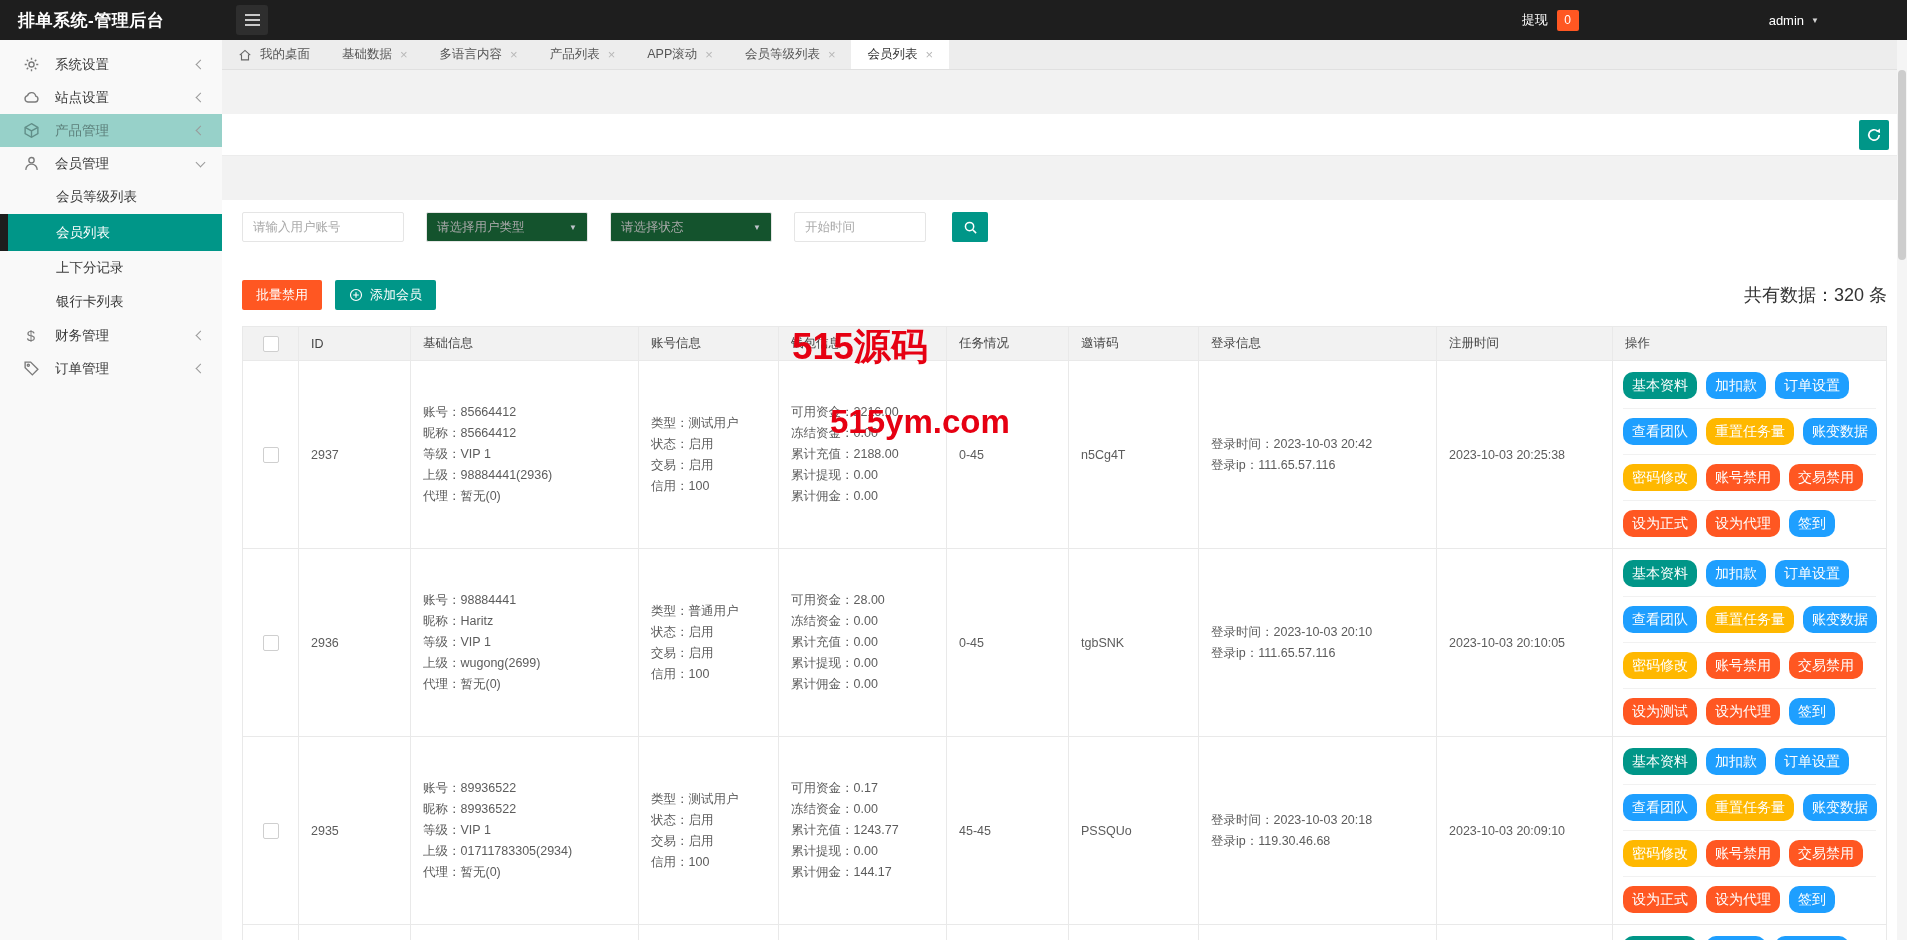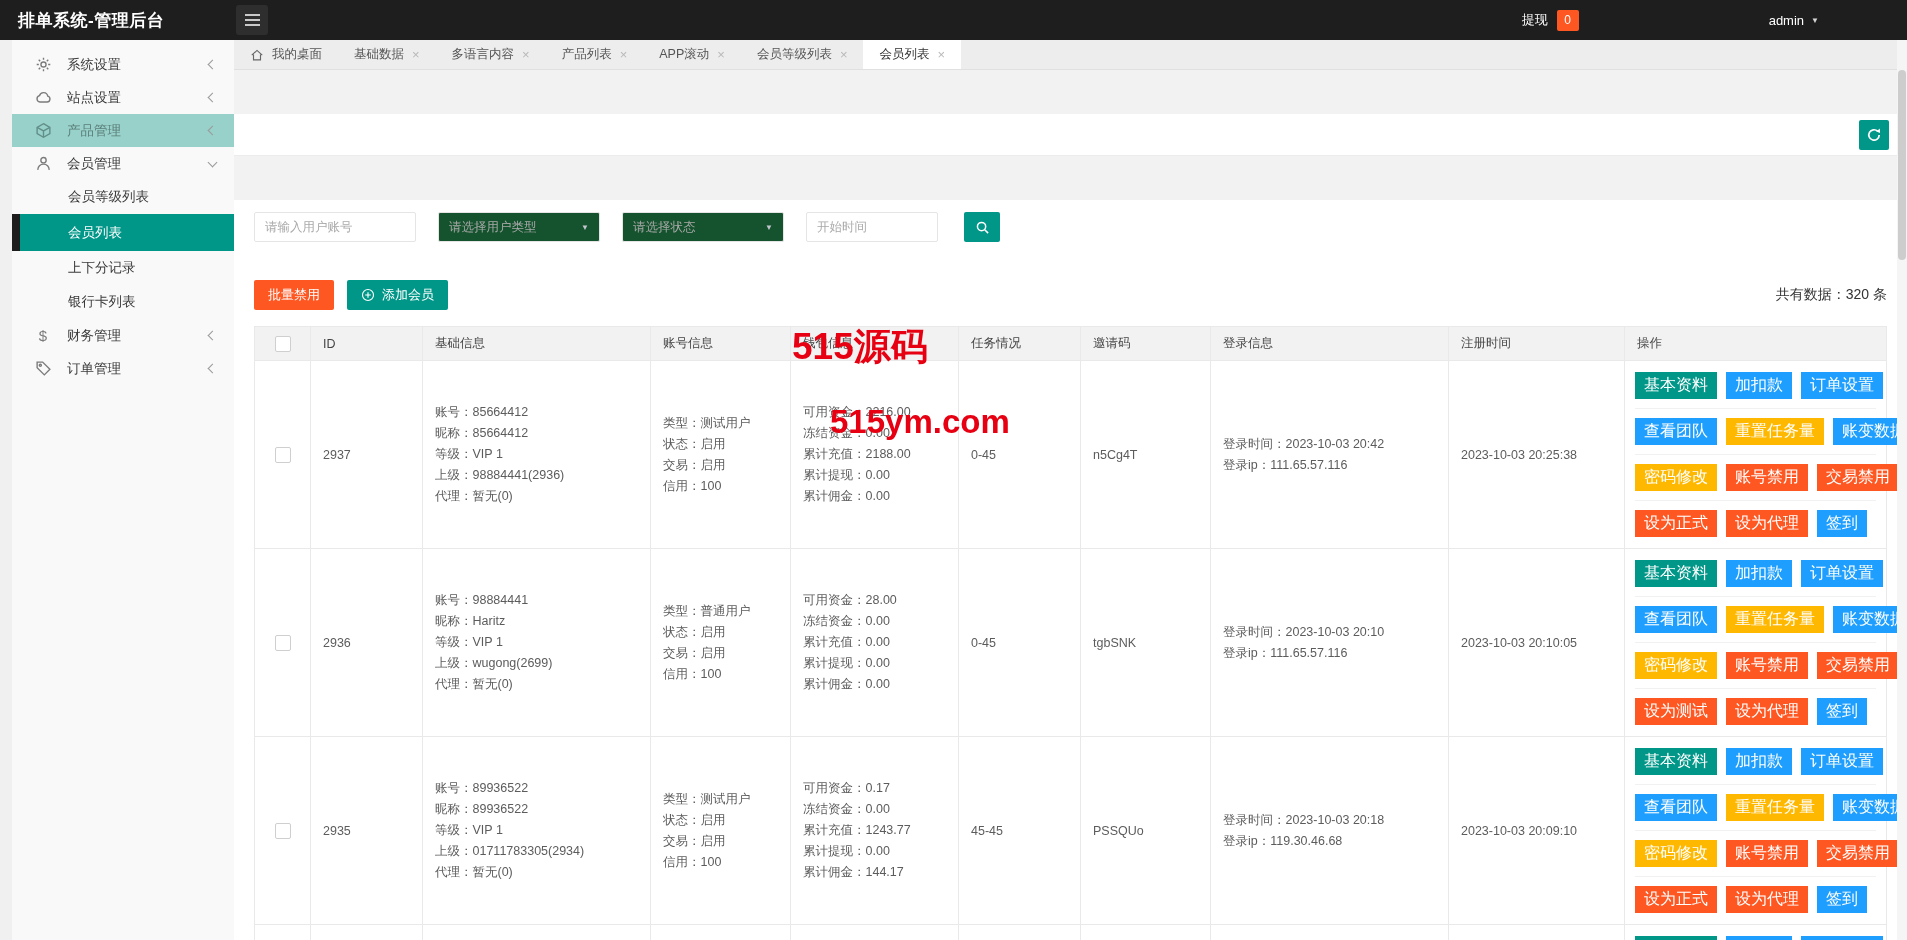--- a/index.html
+++ b/index.html
@@ -13,21 +13,21 @@
     display:flex; flex-direction:column; justify-content:center; align-items:center; gap:3px; cursor:pointer; }
   .hamburger i { width:15px; height:2px; background:#c9c9c9; display:block; }
   .topbar-right { margin-left:auto; display:flex; align-items:center; padding-right:88px; font-size:13px; }
   .withdraw { display:flex; align-items:center; gap:9px; cursor:pointer; margin-right:190px; }
   .badge { background:#ff5722; color:#fff; min-width:22px; height:21px; border-radius:2px;
     display:flex; align-items:center; justify-content:center; font-size:12px; padding:0 6px; }
   .user { display:flex; align-items:center; gap:7px; cursor:pointer; }
   .caret { font-size:8px; color:#d5d5d5; }
 
   
-  .layout { display:flex; height:900px;margin-left:12px; }
+  .layout { display:flex; height:900px; }
   .sidebar { width:222px; flex-shrink:0; background:#f9f9f9; padding-top:8px; }
   .side-item { height:33px; display:flex; align-items:center; padding:0 18px 0 22px; font-size:13.5px;
     color:#3a3a3a; cursor:pointer; }
   .side-item .sicon { width:18px; height:18px; margin-right:15px; display:flex; align-items:center; justify-content:center; color:#7b7b7b; }
   .side-item.highlight { background:#97d1c9; color:#5c7f7a; }
   .chev { width:7px; height:7px; border:solid #9a9a9a; border-width:0 1.4px 1.4px 0; display:inline-block; margin-left:auto; }
   .chev.left { transform:rotate(135deg); }
   .chev.down { transform:rotate(45deg); margin-top:-3px; }
   .sub-item { height:34px; display:flex; align-items:center; padding-left:56px; font-size:13.5px; color:#3a3a3a; cursor:pointer; }
   .sub-item.active { background:#009688; color:#fff; border-left:8px solid #1d1d1d; padding-left:48px; height:37px; }
@@ -60,37 +60,37 @@
   .sel-caret { margin-left:auto; color:#c0c4cc; font-size:8px; }
   .f-date { width:132px; }
   .search-btn { width:36px; height:30px; background:#009688; border-radius:2px; display:flex; align-items:center;
     justify-content:center; cursor:pointer; margin-left:4px; }
 
   .actions { margin-top:38px; display:flex; align-items:center; }
   .btn { height:30px; border:none; border-radius:2px; color:#fff; font-size:13px; padding:0 14px;
     display:inline-flex; align-items:center; gap:7px; cursor:pointer; white-space:nowrap; }
   .btn-batch { background:#ff5722; }
   .btn-add { background:#009688; margin-left:13px; }
-  .total { margin-left:auto; font-size:14px; color:#333; }
+  .total { margin-left:auto; font-size:18px; color:#333; }
 
   
   .member-table { width:100%; border-collapse:collapse; table-layout:fixed; margin-top:16px;
     font-size:12.5px; color:#5c5c5c; }
   .member-table th, .member-table td { border:1px solid #e9e9e9; }
   .member-table thead th { background:#f2f2f2; height:34px; font-weight:normal; text-align:left;
     padding:0 12px; color:#454545; }
   .member-table td { padding:10px 12px; vertical-align:middle; }
   .cb-col { text-align:center !important; }
   .cb { width:16px; height:16px; border:1px solid #cfcfcf; border-radius:2px; background:#fff;
     display:inline-block; cursor:pointer; vertical-align:middle; }
   .info-line { line-height:21px; white-space:nowrap; overflow:hidden; }
   .ops-cell { padding:2px 10px !important; }
   .ops-line { display:flex; gap:9px; padding:9px 0; border-bottom:1px solid #f1f1f1; align-items:center; }
   .ops-line:last-child { border-bottom:none; }
-  .abtn { height:27px; padding:0 9px; border-radius:0; color:#fff; font-size:16px;
+  .abtn { height:27px; padding:0 9px; border-radius:10px; color:#fff; font-size:14px;
     display:inline-flex; align-items:center; cursor:pointer; white-space:nowrap; border:none; }
   .c-green { background:#009688; } .c-blue { background:#1E9FFF; }
   .c-amber { background:#FFB800; } .c-red { background:#FF5722; }
 
   
   .wm { position:absolute; color:#e60012; font-weight:bold; z-index:50; pointer-events:none; white-space:nowrap; }
   .wm1 { left:792px; top:322px; font-size:37px; }
   .wm2 { left:830px; top:403px; font-size:33px; }
   .vscroll { position:absolute; right:0; top:40px; width:10px; height:900px; background:#f5f5f5; z-index:60; }
   .vthumb { position:absolute; left:1px; top:30px; width:8px; height:190px; background:#cdcdcd; border-radius:4px; cursor:pointer; }

